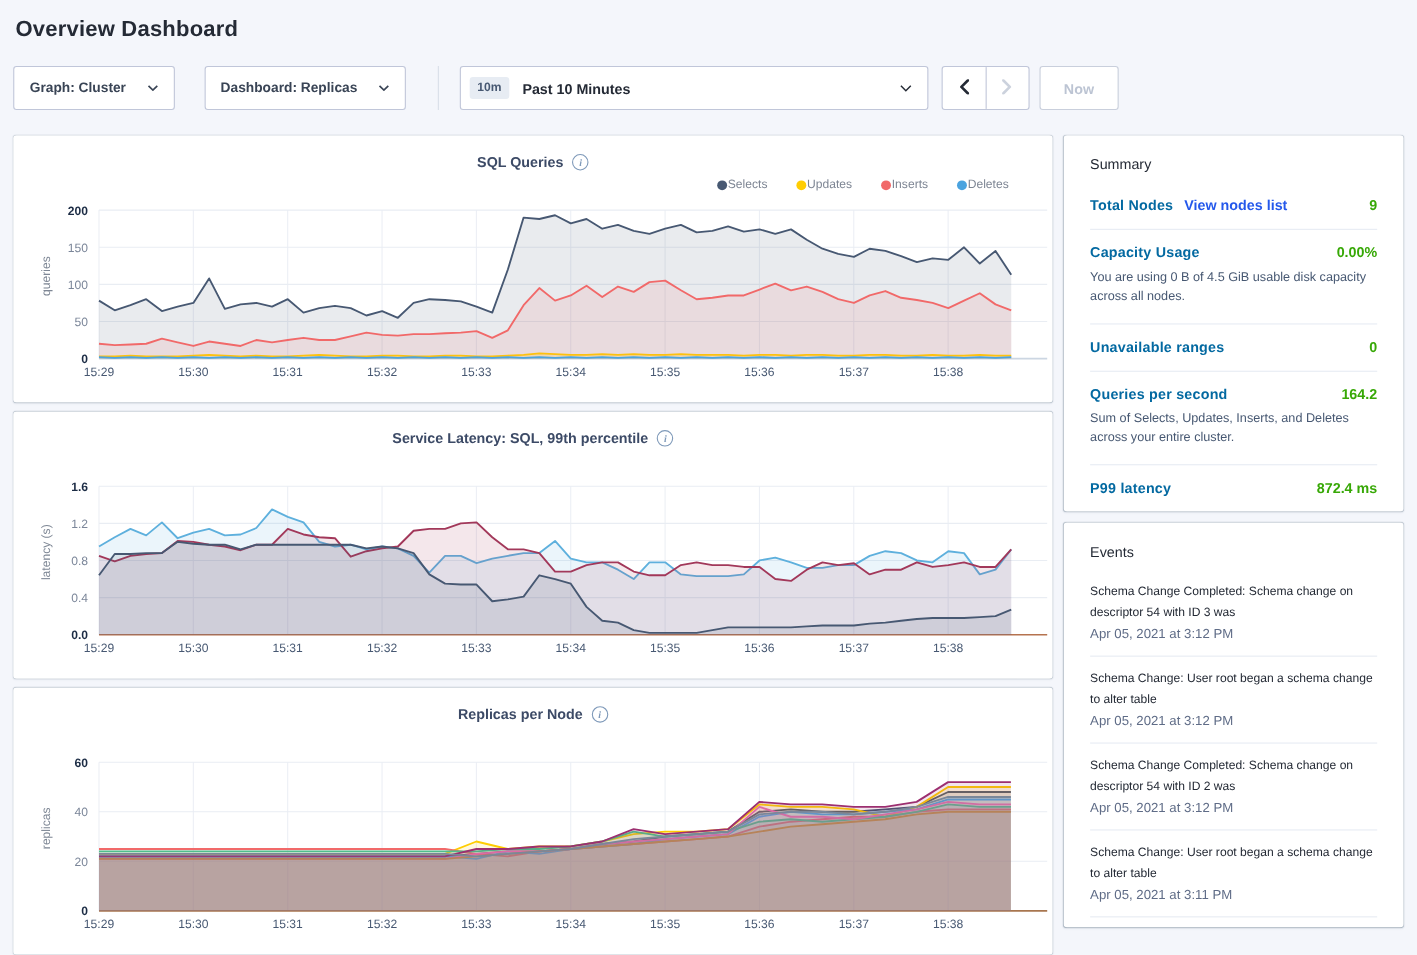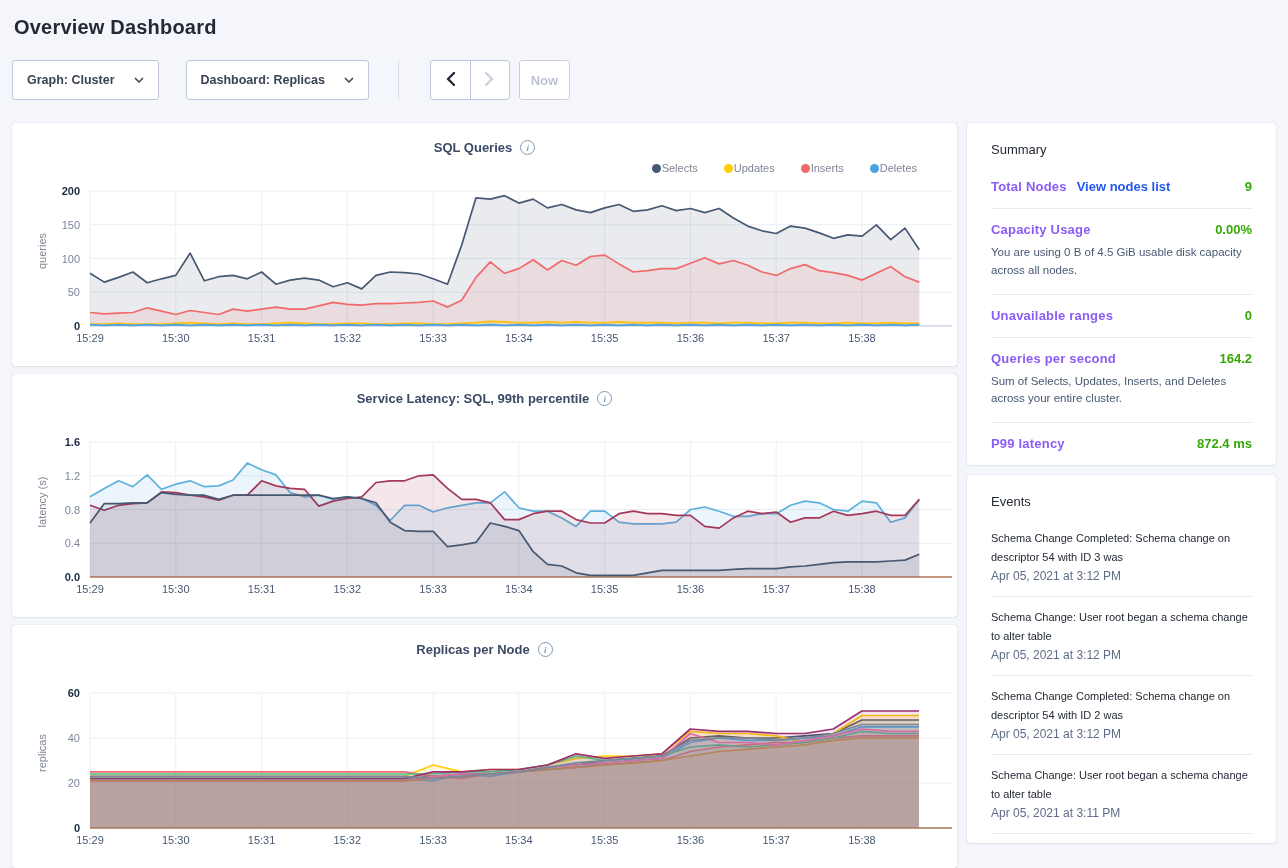--- a/index.html
+++ b/index.html
@@ -34,21 +34,21 @@
     border-radius:3px; padding:4px 7px; margin-right:12px;
   }
   .time-label { font-size:13px; font-weight:bold; color:#242a35; flex:1; }
   .chev { display:inline-block; line-height:0; }
   .arrow-group {
     display:flex; margin-left:12px; background:#fff; border:1px solid #c0c6d9; border-radius:3px; height:40px;
   }
   .arrow-cell { width:39px; height:38px; display:flex; align-items:center; justify-content:center; cursor:pointer; }
   .arrow-cell + .arrow-cell { border-left:1px solid #c0c6d9; }
   .now-btn {
-    margin-left:9px; height:40px; width:51px; background:#fff; border:1px solid #c9cfdc; border-radius:3px;
+    margin-left:9px; height:40px; width:72px; background:#fff; border:1px solid #c9cfdc; border-radius:3px;
     font-size:13px; font-weight:bold; color:#bcc4d3; display:flex; align-items:center; justify-content:center;
   }
 
   
   .main { display:flex; gap:10px; margin-top:23px; align-items:flex-start; }
   .left-col  { width:945px; display:flex; flex-direction:column; gap:8px; }
   .right-col { width:310px; display:flex; flex-direction:column; gap:10px; }
 
   .panel {
     background:#fff; border-radius:3px;
@@ -74,21 +74,21 @@
     font-size:11px; color:#7e8795; white-space:nowrap;
   }
   svg.chart-svg { display:block; }
 
   
   .summary-panel { padding:0 24px; }
   .side-title { font-size:13px; font-weight:normal; color:#242a35; padding:19px 0 9px; }
   .summary-row { padding:13px 0 14px; border-bottom:1px solid #e7ecf3; }
   .summary-row:last-child { border-bottom:none; }
   .row-top { display:flex; align-items:baseline; }
-  .row-label { font-size:13px; font-weight:bold; color:#8b5cf6; letter-spacing:0.2px; }
+  .row-label { font-size:13px; font-weight:bold; color:#0369a1; letter-spacing:0.2px; }
   .row-link { font-size:13px; font-weight:bold; color:#2458eb; margin-left:10px; cursor:pointer; }
   .row-value { margin-left:auto; font-size:13px; font-weight:bold; color:#37a806; }
   .row-desc { margin-top:7px; font-size:11.5px; color:#475872; line-height:1.55; }
 
   
   .events-panel { padding:0 24px; flex:1; min-height:368px; }
   .event-item { padding:11px 0 13px; border-bottom:1px solid #e7ecf3; }
   .event-msg { font-size:11px; color:#242a35; line-height:1.68; cursor:pointer; }
   .event-ts { font-size:12px; color:#5f6c87; margin-top:3px; }
 </style>
@@ -110,20 +110,29 @@
     </button>
     <button class="dropdown-btn dd-dashboard">
       <span>Dashboard: Replicas</span>
       <span class="chev">
         <svg width="10" height="6" viewBox="0 0 10 6">
             <polyline points="1,1 5,5 9,1" fill="none" stroke="#394455" stroke-width="1.5"></polyline>
           </svg>
       </span>
     </button>
     <div class="toolbar-divider"></div>
+    <div class="time-box">
+      <span class="time-badge">10m</span>
+      <span class="time-label">Past 10 Minutes</span>
+      <span class="chev">
+        <svg width="11" height="7" viewBox="0 0 11 7">
+            <polyline points="1,1 5.5,5.5 10,1" fill="none" stroke="#242a35" stroke-width="1.3"></polyline>
+          </svg>
+      </span>
+    </div>
     <div class="arrow-group">
       <div class="arrow-cell">
         <span>
           <svg width="9" height="14" viewBox="0 0 9 14">
               <polyline points="8,1 2,7 8,13" fill="none" stroke="#242a35" stroke-width="2.4" stroke-linecap="round" stroke-linejoin="round"></polyline>
             </svg>
         </span>
       </div>
       <div class="arrow-cell">
         <span>

